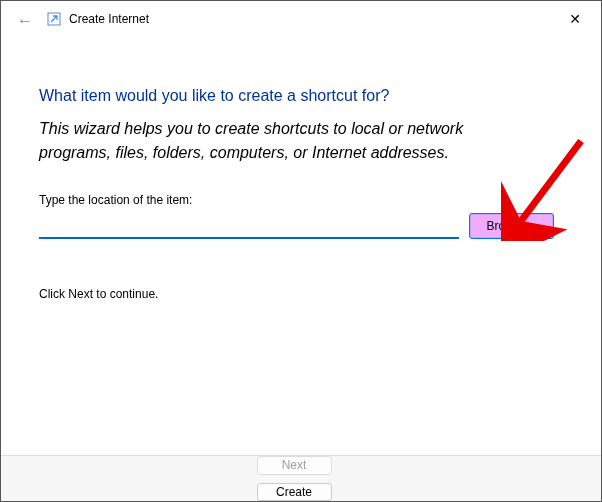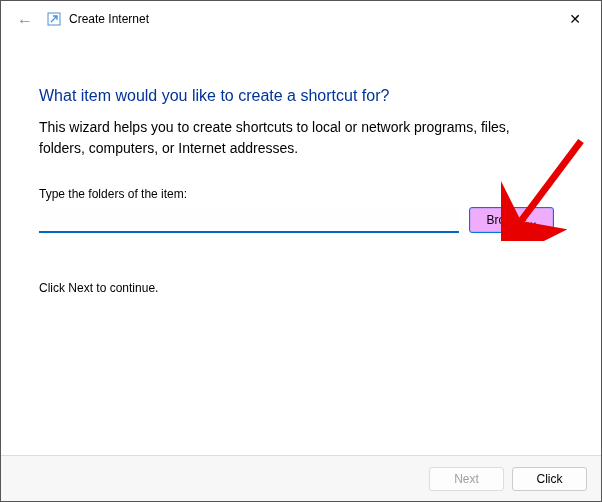--- a/index.html
+++ b/index.html
@@ -56,24 +56,25 @@
     }
     .heading {
       color: #003399;
       font-size: 16px;
       font-weight: 400;
       margin-top: 40px;
       margin-bottom: 12px;
     }
     .description {
       color: #000;
-      font-size: 14px;
+      font-size: 16px;
       line-height: 1.5;
       margin-bottom: 28px;
       max-width: 480px;
+      font-style: italic;
     }
     .input-label {
       color: #000;
       font-size: 12px;
       margin-bottom: 6px;
     }
     .input-row {
       display: flex;
       align-items: center;
       gap: 10px;
@@ -110,20 +111,21 @@
       left: 0;
       right: 0;
       height: 46px;
       border-top: 1px solid #ddd;
       background: #f7f7f7;
       display: flex;
       justify-content: flex-end;
       align-items: center;
       padding-right: 14px;
       gap: 8px;
+      flex-direction: column;
     }
     .footer-btn {
       width: 75px;
       height: 24px;
       background: #fdfdfd;
       border: 1px solid #ccc;
       border-radius: 3px;
       font-size: 12px;
       cursor: pointer;
     }
@@ -151,33 +153,33 @@
     </svg>
   </span>
   <span class="title-text">Create Internet</span>
 </div>
 
 <div class="close-btn">✕</div>
 
 <div class="content">
   <h1 class="heading">What item would you like to create a shortcut for?</h1>
   <p class="description">This wizard helps you to create shortcuts to local or network programs, files, folders, computers, or Internet addresses.</p>
-  <div class="input-label">Type the folders of the item:</div>
+  <div class="input-label">Type the location of the item:</div>
   <div class="input-row">
     <input type="text" class="location-input" value="" style="">
     <button class="browse-btn">Browse...</button>
   </div>
   <p class="continue-text">Click Next to continue.</p>
 </div>
 
 <svg class="arrow-annotation" width="90" height="110">
   <defs>
     <marker id="ahead" markerWidth="12" markerHeight="12" refX="3" refY="6" orient="auto">
       <polygon points="0,0 12,6 0,12 3,6" fill="#e60000"></polygon>
     </marker>
   </defs>
   <line x1="80" y1="10" x2="20" y2="90" stroke="#e60000" stroke-width="7" marker-end="url(#ahead)"></line>
 </svg>
 
 <div class="footer">
   <button class="footer-btn disabled">Next</button>
-  <button class="footer-btn">Click</button>
+  <button class="footer-btn">Create</button>
 </div>
 
 </body></html>

